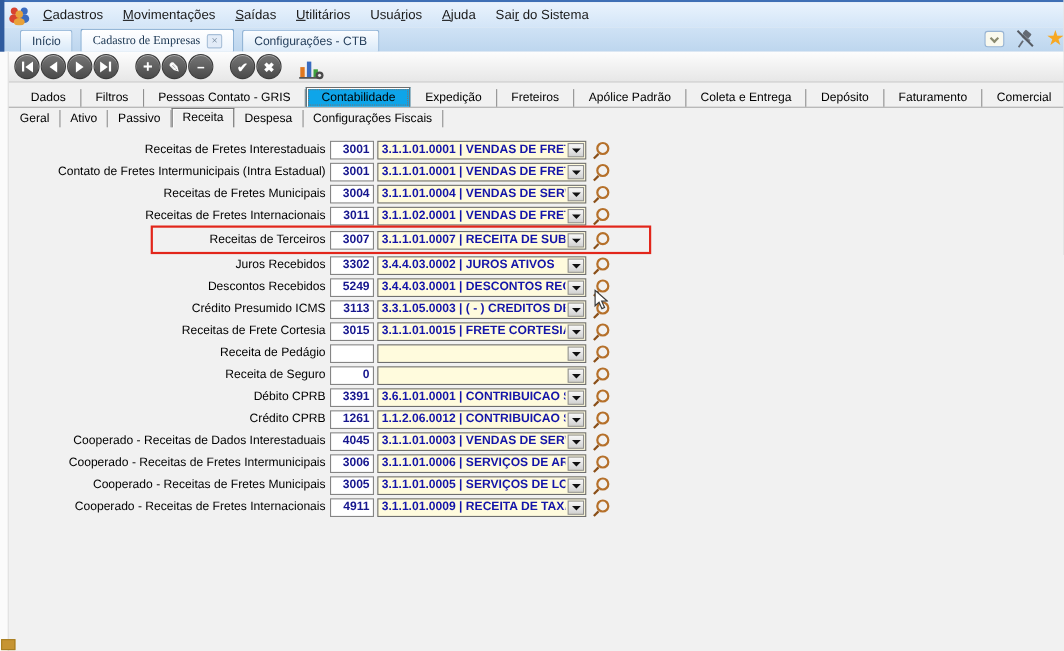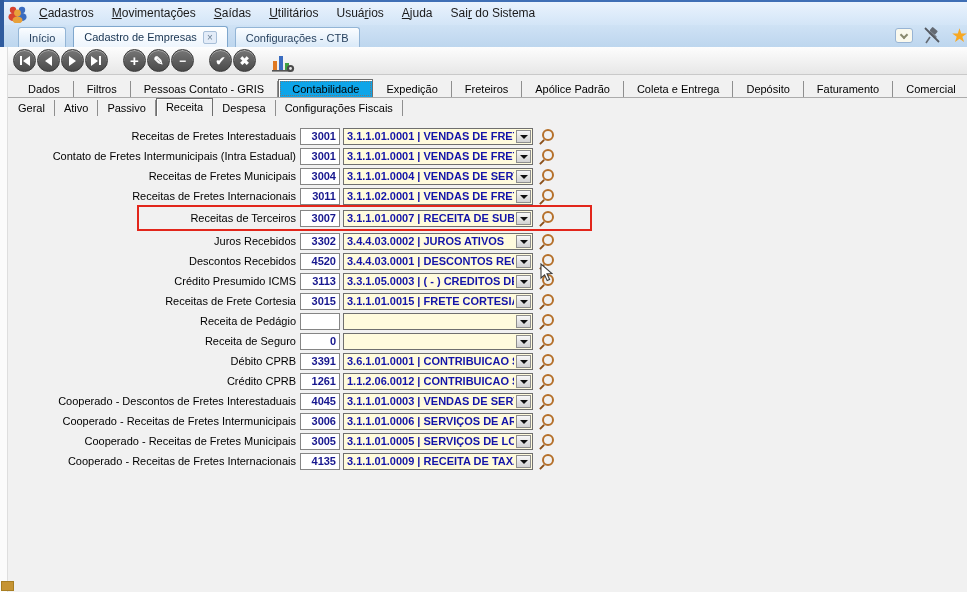--- a/index.html
+++ b/index.html
@@ -14,21 +14,21 @@
   .appicon{width:24px;height:18px;margin-left:6px;position:relative;flex:0 0 auto;}
   .menu-item{padding:12px 9px;font-size:12px;color:#1a1a1a;line-height:23px;cursor:default;white-space:nowrap;}
   .menu-item u{text-decoration:underline;}
   .blue-edge{position:absolute;left:0;top:0;width:4px;height:47px;background:#2f5b9e;z-index:5;}
 
   .dtabbar{position:absolute;left:0;top:25px;width:100%;height:22px;
            background:linear-gradient(#cfe2f5,#bdd6ee);display:flex;align-items:flex-end;padding-left:18px;}
   .dtab{height:20px;margin-right:7px;padding:0 10px;border:1px solid #93b5d6;border-bottom:none;
         border-radius:3px 3px 0 0;background:linear-gradient(#fbfdff,#d9e9f8);
         font-size:11px;color:#27415e;display:flex;align-items:center;gap:6px;white-space:nowrap;}
-  .dtab.active{height:21px;background:linear-gradient(#ffffff,#eef5fd);border-color:#7fa7cd;color:#16324f;}
+  .dtab.active{height:21px;background:linear-gradient(#ffffff,#eef5fd);border-color:#7fa7cd;color:#16324f;font-family:Liberation Serif, serif;}
   .dtab-close{width:14px;height:13px;border:1px solid #a8bfd8;border-radius:2px;background:#e3ecf8;
               font-size:10px;line-height:11px;text-align:center;color:#6c8094;}
   .tr-icons{position:absolute;top:25px;right:0;height:22px;width:80px;}
   .chev-btn{position:absolute;left:8px;top:3px;width:18px;height:15px;border:1px solid #98b4d4;
             border-radius:3px;background:#faf9ee;}
   .chev-btn i{position:absolute;left:5px;top:3px;width:6px;height:6px;border-right:2px solid #8a8a6f;
               border-bottom:2px solid #8a8a6f;transform:rotate(45deg);}
   .pin-ic{position:absolute;left:36px;top:1px;}
   .star-ic{position:absolute;left:64px;top:0px;font-size:19px;color:#f7a823;line-height:22px;}
 
@@ -257,21 +257,21 @@
         <div class="rcombo">
           <span class="rcombo-text">3.4.4.03.0002 | JUROS ATIVOS</span>
           <span class="rcombo-btn">
             <i class="tri-down"></i>
           </span>
         </div>
         <span class="rmag"></span>
       </div>
       <div class="row" style="top: 253px;">
         <div class="rlabel">Descontos Recebidos</div>
-        <div class="rcode">4520</div>
+        <div class="rcode">5249</div>
         <div class="rcombo">
           <span class="rcombo-text">3.4.4.03.0001 | DESCONTOS RECEBIDOS</span>
           <span class="rcombo-btn">
             <i class="tri-down"></i>
           </span>
         </div>
         <span class="rmag"></span>
       </div>
       <div class="row" style="top: 273px;">
         <div class="rlabel">Crédito Presumido ICMS</div>
@@ -333,21 +333,21 @@
         <div class="rcode">1261</div>
         <div class="rcombo">
           <span class="rcombo-text">1.1.2.06.0012 | CONTRIBUICAO SINDICAL A RECUPERAR</span>
           <span class="rcombo-btn">
             <i class="tri-down"></i>
           </span>
         </div>
         <span class="rmag"></span>
       </div>
       <div class="row" style="top: 393px;">
-        <div class="rlabel">Cooperado - Descontos de Fretes Interestaduais</div>
+        <div class="rlabel">Cooperado - Receitas de Dados Interestaduais</div>
         <div class="rcode">4045</div>
         <div class="rcombo">
           <span class="rcombo-text">3.1.1.01.0003 | VENDAS DE SERVIÇOS A VISTA</span>
           <span class="rcombo-btn">
             <i class="tri-down"></i>
           </span>
         </div>
         <span class="rmag"></span>
       </div>
       <div class="row" style="top: 413px; padding-left: 14px;">
@@ -367,21 +367,21 @@
         <div class="rcombo">
           <span class="rcombo-text">3.1.1.01.0005 | SERVIÇOS DE LOGISTICA</span>
           <span class="rcombo-btn">
             <i class="tri-down"></i>
           </span>
         </div>
         <span class="rmag"></span>
       </div>
       <div class="row" style="top: 453px;">
         <div class="rlabel">Cooperado - Receitas de Fretes Internacionais</div>
-        <div class="rcode">4135</div>
+        <div class="rcode">4911</div>
         <div class="rcombo">
           <span class="rcombo-text">3.1.1.01.0009 | RECEITA DE TAXAS  - CTe</span>
           <span class="rcombo-btn">
             <i class="tri-down"></i>
           </span>
         </div>
         <span class="rmag"></span>
       </div>
     </div>
 

